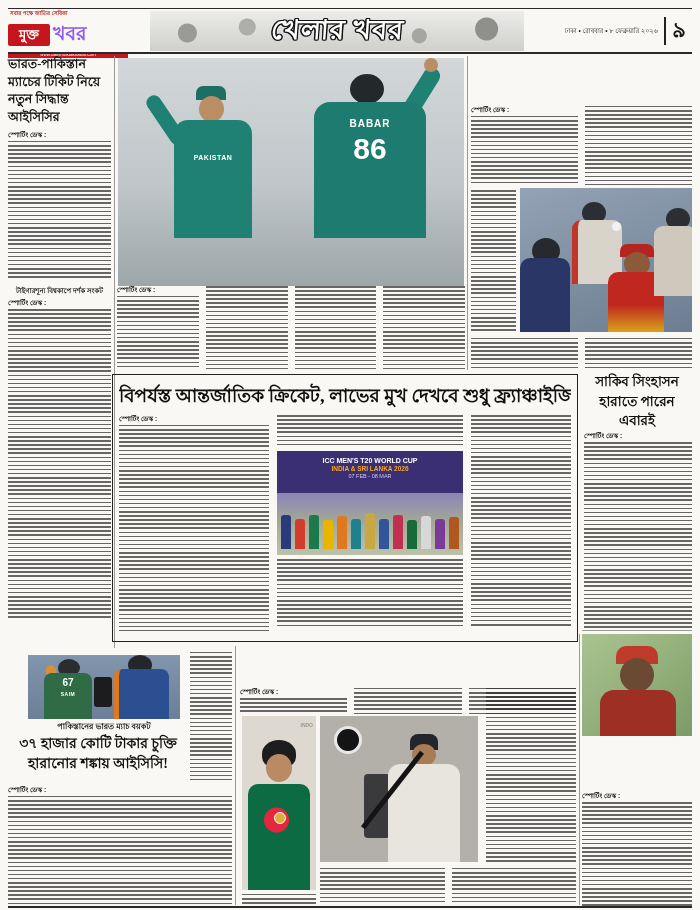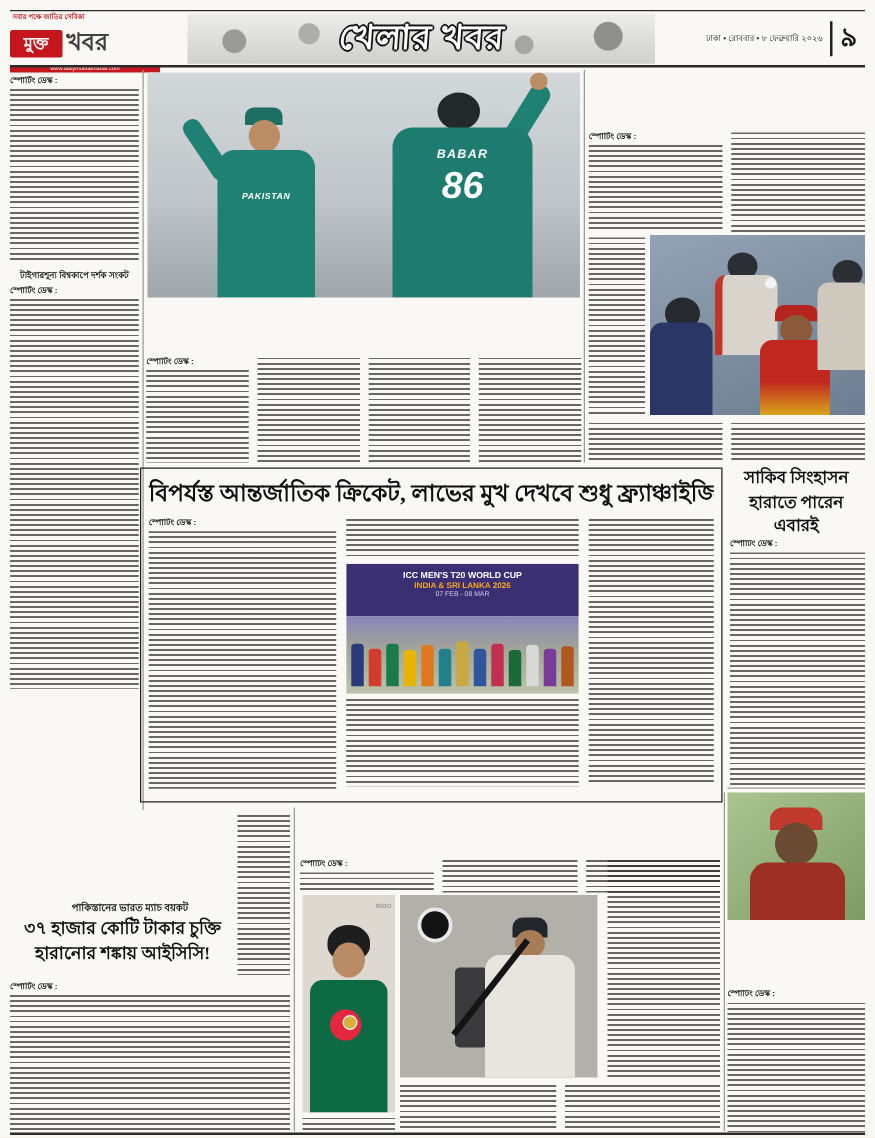--- a/index.html
+++ b/index.html
@@ -30,21 +30,21 @@
 <body>
 
 <div id="page">
 
   <div class="abs rule" style="left:8px;top:8px;width:684px;height:1px;"></div>
 
   <div class="abs" style="left:8px;top:10px;width:136px;height:40px;">
     <div style="font:bold 5.5px 'Liberation Sans',sans-serif;color:#c4161c;margin-left:2px;">সবার পক্ষে জাতির সেবিকা</div>
     <div style="display:flex;align-items:center;margin-top:1px;">
       <div class="logo-red" style="width:42px;height:22px;">মুক্ত</div>
-      <div style="font-family:'Liberation Serif',serif;font-weight:bold;font-size:19px;color:#404040;margin-left:3px;">খবর</div>
+      <div style="font-family:'Liberation Serif',serif;font-weight:bold;font-size:19px;color:#8b5cf6;margin-left:3px;">খবর</div>
     </div>
     <div style="background:#c4161c;color:#fff;font-size:4.5px;height:6px;line-height:6px;text-align:center;margin-top:1px;width:120px;">www.dailymuktakhabar.com</div>
   </div>
 
   <div class="abs" style="left:150px;top:11px;width:374px;height:40px;
        background-image:radial-gradient(circle at 10% 55%,#9a9a97 0 9px,transparent 10px),
                         radial-gradient(circle at 90% 45%,#8f8f8c 0 11px,transparent 12px),
                         radial-gradient(circle at 72% 62%,#a5a5a2 0 7px,transparent 8px),
                         radial-gradient(circle at 26% 40%,#adadaa 0 8px,transparent 9px),
                         linear-gradient(#ececea,#cfcfcc);
@@ -56,28 +56,29 @@
     <div style="flex:1;text-align:right;font-size:6.5px;padding-right:6px;">ঢাকা • রোববার • ৮ ফেব্রুয়ারি ২০২৬</div>
     <div style="width:2px;height:28px;background:#222;"></div>
     <div style="width:26px;text-align:center;font-family:'Liberation Serif',serif;font-weight:bold;font-size:21px;">৯</div>
   </div>
 
   <div class="abs rule" style="left:8px;top:52px;width:684px;height:2px;"></div>
 
   <div class="abs rule-light" style="left:114px;top:56px;width:1px;height:592px;"></div>
 
   <div class="abs" style="left:8px;top:56px;width:103px;">
+    <div class="hl" style="font-size:12.5px;line-height:1.4;">ভারত-পাকিস্তান ম্যাচের টিকিট নিয়ে নতুন সিদ্ধান্ত আইসিসির</div>
     <div class="lead-in" style="margin-top:5px;">স্পোর্টিং ডেস্ক :</div>
     <div class="gt" style="height:138px;"></div>
     <div class="kicker" style="margin-top:8px;">টাইগারশূন্য বিশ্বকাপে দর্শক সংকট</div>
     <div class="lead-in" style="margin-top:4px;">স্পোর্টিং ডেস্ক :</div>
     <div class="gt" style="height:312px;"></div>
   </div>
 
-  <div class="ph" style="left:118px;top:58px;width:346px;height:180px;background:linear-gradient(#d3d7d9 0%,#c0c6c9 55%,#9da6a9 100%);font-style:italic;">
+  <div class="ph" style="left:118px;top:58px;width:346px;height:228px;background:linear-gradient(#d3d7d9 0%,#c0c6c9 55%,#9da6a9 100%);">
 
     <div class="abs" style="left:78px;top:28px;width:30px;height:14px;background:#1d6e63;border-radius:7px 7px 0 0;"></div>
     <div class="abs" style="left:81px;top:38px;width:25px;height:26px;background:#bb8d65;border-radius:50%;"></div>
     <div class="abs" style="left:40px;top:34px;width:15px;height:56px;background:#1e8173;transform:rotate(-34deg);border-radius:7px;"></div>
     <div class="abs" style="left:56px;top:62px;width:78px;height:118px;background:#1e8173;border-radius:14px 14px 0 0;">
       <div class="jersey-txt" style="left:0;top:34px;width:78px;font-size:7px;letter-spacing:.5px;">PAKISTAN</div>
     </div>
 
     <div class="abs" style="left:232px;top:16px;width:34px;height:30px;background:#23282b;border-radius:50%;"></div>
     <div class="abs" style="left:292px;top:6px;width:17px;height:66px;background:#1e8173;transform:rotate(32deg);border-radius:8px;"></div>
@@ -183,20 +184,33 @@
     <div class="abs" style="left:38px;top:24px;width:34px;height:34px;background:#6b4a33;border-radius:50%;"></div>
     <div class="abs" style="left:18px;top:56px;width:76px;height:46px;background:#9e2f24;border-radius:14px 14px 0 0;"></div>
   </div>
   <div class="abs" style="left:582px;top:792px;width:110px;">
     <div class="lead-in">স্পোর্টিং ডেস্ক :</div>
     <div class="gt" style="height:104px;"></div>
   </div>
 
   <div class="abs rule-light" style="left:235px;top:646px;width:1px;height:259px;"></div>
 
+  <div class="ph" style="left:28px;top:655px;width:152px;height:64px;
+       background-image:radial-gradient(circle at 15% 25%,#d98f3a 0 5px,transparent 6px),
+                        radial-gradient(circle at 78% 18%,#e2a04a 0 4px,transparent 5px),
+                        linear-gradient(#8195ad,#6c7f98);">
+    <div class="abs" style="left:30px;top:4px;width:22px;height:18px;background:#2a2d30;border-radius:50%;"></div>
+    <div class="abs" style="left:16px;top:18px;width:48px;height:46px;background:#2f6b45;border-radius:8px 8px 0 0;">
+      <div class="jersey-txt" style="left:0;top:4px;width:48px;font-size:10px;">67</div>
+      <div class="jersey-txt" style="left:0;top:18px;width:48px;font-size:5px;letter-spacing:.5px;">SAIM</div>
+    </div>
+    <div class="abs" style="left:66px;top:22px;width:18px;height:30px;background:#1c1c1e;border-radius:3px;"></div>
+    <div class="abs" style="left:100px;top:0px;width:24px;height:20px;background:#23262a;border-radius:50%;"></div>
+    <div class="abs" style="left:86px;top:14px;width:50px;height:50px;background:#2c4f92;border-left:5px solid #e07820;border-radius:8px 8px 0 0;"></div>
+  </div>
   <div class="abs caption" style="left:14px;top:722px;width:180px;">পাকিস্তানের ভারত ম্যাচ বয়কট</div>
   <div class="abs hl center" style="left:8px;top:734px;width:180px;font-size:14px;line-height:1.45;">৩৭ হাজার কোটি টাকার চুক্তি হারানোর শঙ্কায় আইসিসি!</div>
   <div class="abs gt" style="left:190px;top:652px;width:42px;height:128px;"></div>
   <div class="abs" style="left:8px;top:786px;width:224px;">
     <div class="lead-in">স্পোর্টিং ডেস্ক :</div>
     <div class="gt" style="height:108px;"></div>
   </div>
 
 
   <div class="abs cols" style="left:240px;top:688px;width:336px;height:26px;">

